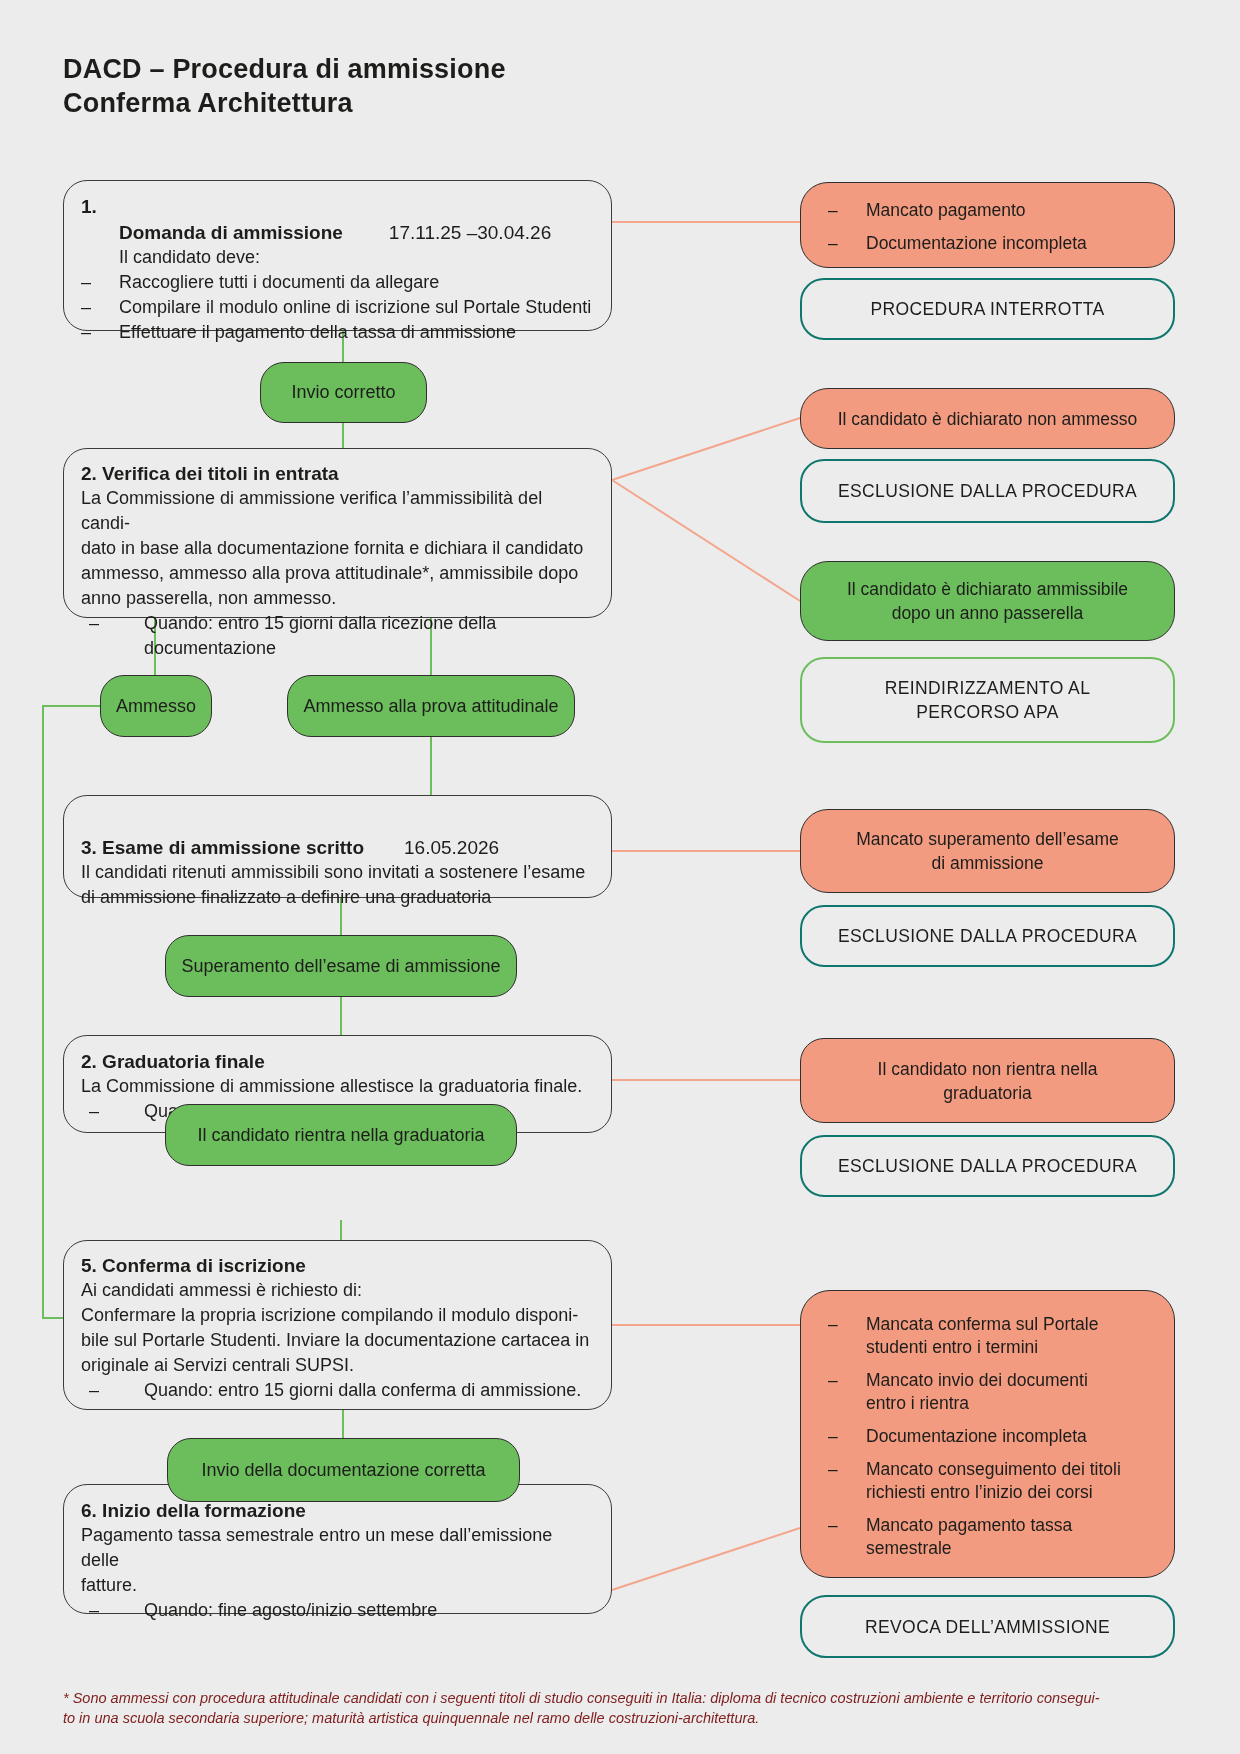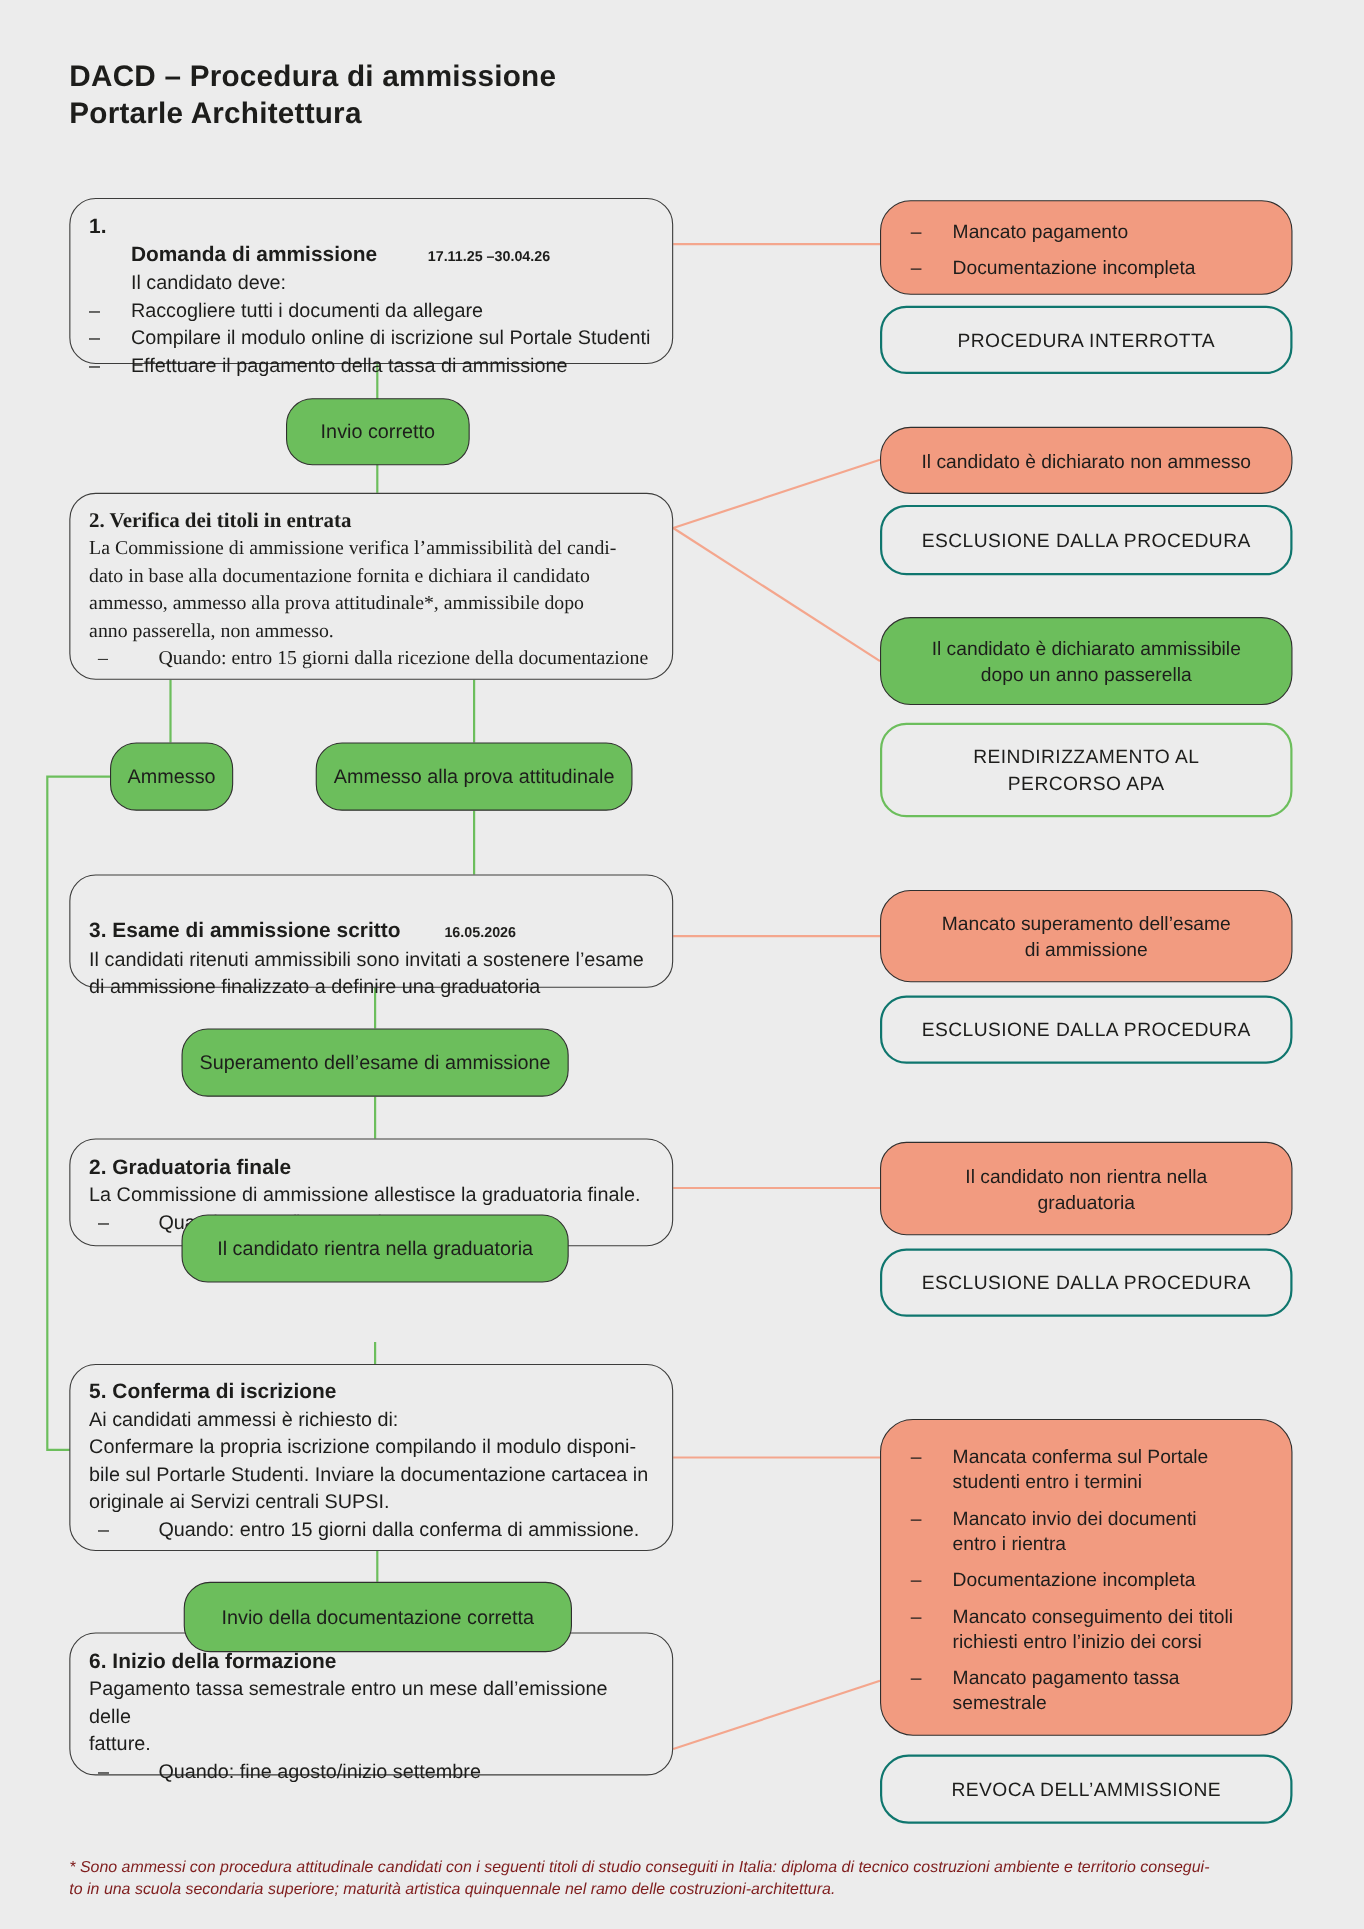--- a/index.html
+++ b/index.html
@@ -16,21 +16,21 @@
   
   .pbox {
     left:63px; width:549px; box-sizing:border-box;
     border:1.5px solid #3C3C3B; border-radius:24px;
     background:#ECECEC;
     font-size:18px; line-height:25px;
     padding:13px 16px 0 17px;
   }
   .t-row { display:flex; align-items:baseline; }
   .b-title { font-weight:bold; font-size:19px; }
-  .t-date { font-weight:bold; font-size:13px; margin-left:46px;margin-top:26px; }
+  .t-date { font-weight:normal; font-size:19px; margin-left:46px;margin-top:26px; }
   .t-date-sm { margin-left:40px; }
   .grid1 { display:grid; grid-template-columns:38px 1fr; }
   .bullet2 { display:grid; grid-template-columns:63px 1fr; }
   .bullet2 .dash { padding-left:8px; }
   .pre { white-space:pre-line; }
 
   
   .pill {
     box-sizing:border-box; display:flex; align-items:center; justify-content:center;
     background:#6CBE5C; border:1.5px solid #2F2F2E; border-radius:24px;
@@ -78,21 +78,21 @@
       <line x1="612" y1="480" x2="800" y2="601"></line>
       <line x1="612" y1="851" x2="800" y2="851"></line>
       <line x1="612" y1="1080" x2="800" y2="1080"></line>
       <line x1="612" y1="1325" x2="800" y2="1325"></line>
       <line x1="612" y1="1590" x2="800" y2="1528"></line>
     </g>
   </svg>
 
   <div class="abs page-title">
     <div>DACD – Procedura di ammissione</div>
-    <div>Portarle Architettura</div>
+    <div>Conferma Architettura</div>
   </div>
 
   <div class="abs pbox" style="top:180px; height:151px;">
     <div class="grid1">
       <span class="b-title">1.</span>
       <span class="t-row">
         <span class="b-title">Domanda di ammissione</span>
         <span class="t-date">17.11.25 –30.04.26</span>
       </span>
     </div>
@@ -107,21 +107,21 @@
     <div class="grid1">
       <span class="dash">–</span>
       <span>Compilare il modulo online di iscrizione sul Portale Studenti</span>
     </div>
     <div class="grid1">
       <span class="dash">–</span>
       <span>Effettuare il pagamento della tassa di ammissione</span>
     </div>
   </div>
 
-  <div class="abs pbox" style="top:448px; height:170px; padding-top:12px;font-family:Liberation Serif, serif;">
+  <div class="abs pbox" style="top:448px; height:170px; padding-top:12px;">
     <div class="b-title">2. Verifica dei titoli in entrata</div>
     <div class="pre">La Commissione di ammissione verifica l’ammissibilità del candi-
 dato in base alla documentazione fornita e dichiara il candidato
 ammesso, ammesso alla prova attitudinale*, ammissibile dopo
 anno passerella, non ammesso.</div>
     <div class="bullet2">
       <span class="dash">–</span>
       <span>Quando: entro 15 giorni dalla ricezione della documentazione</span>
     </div>
   </div>

